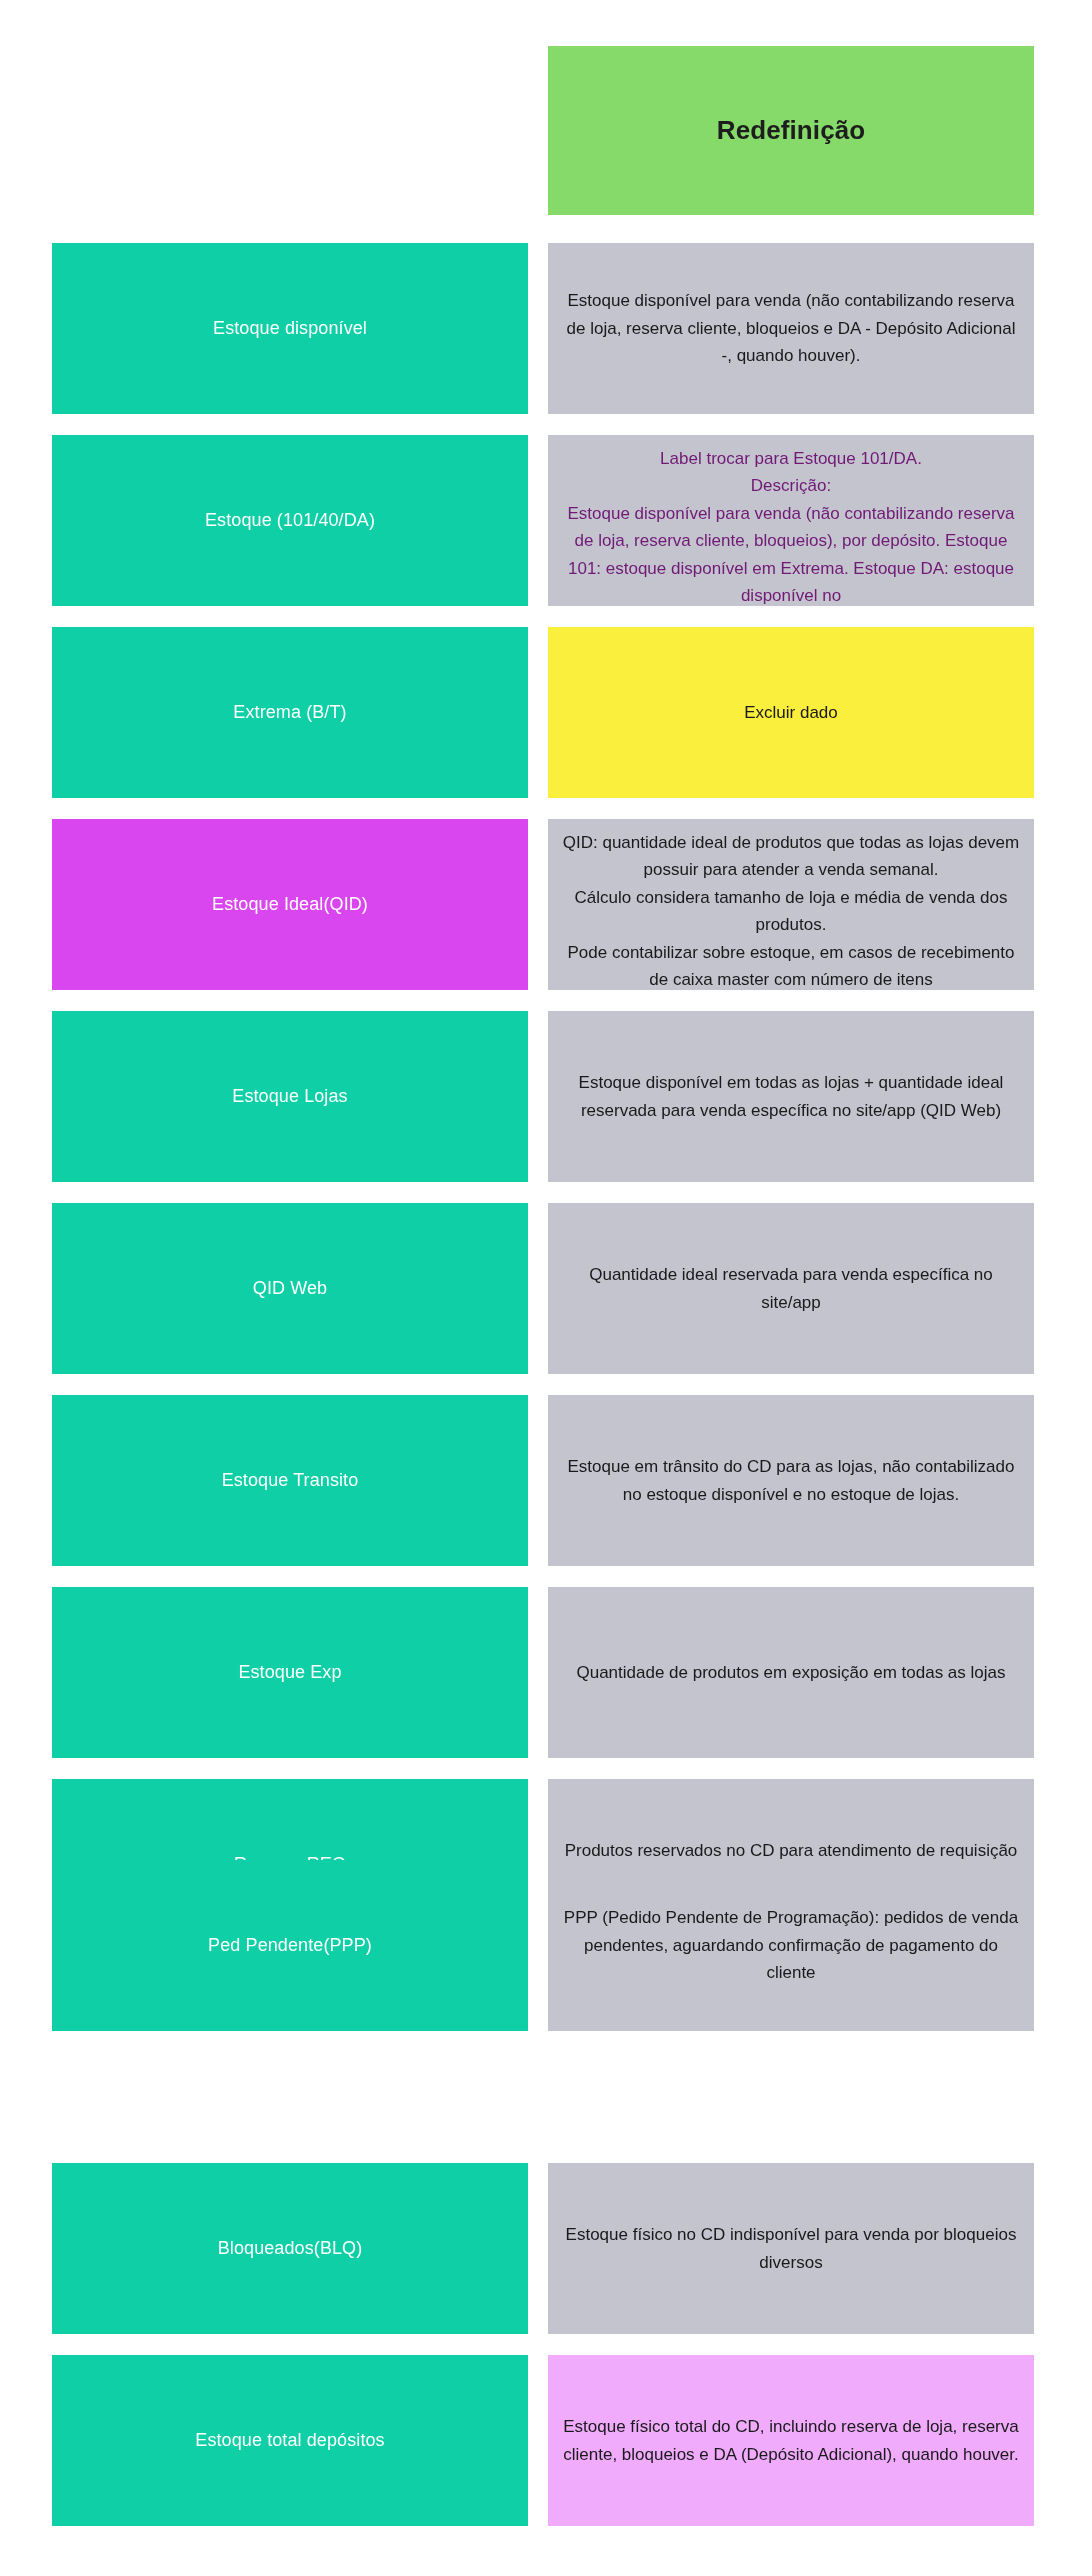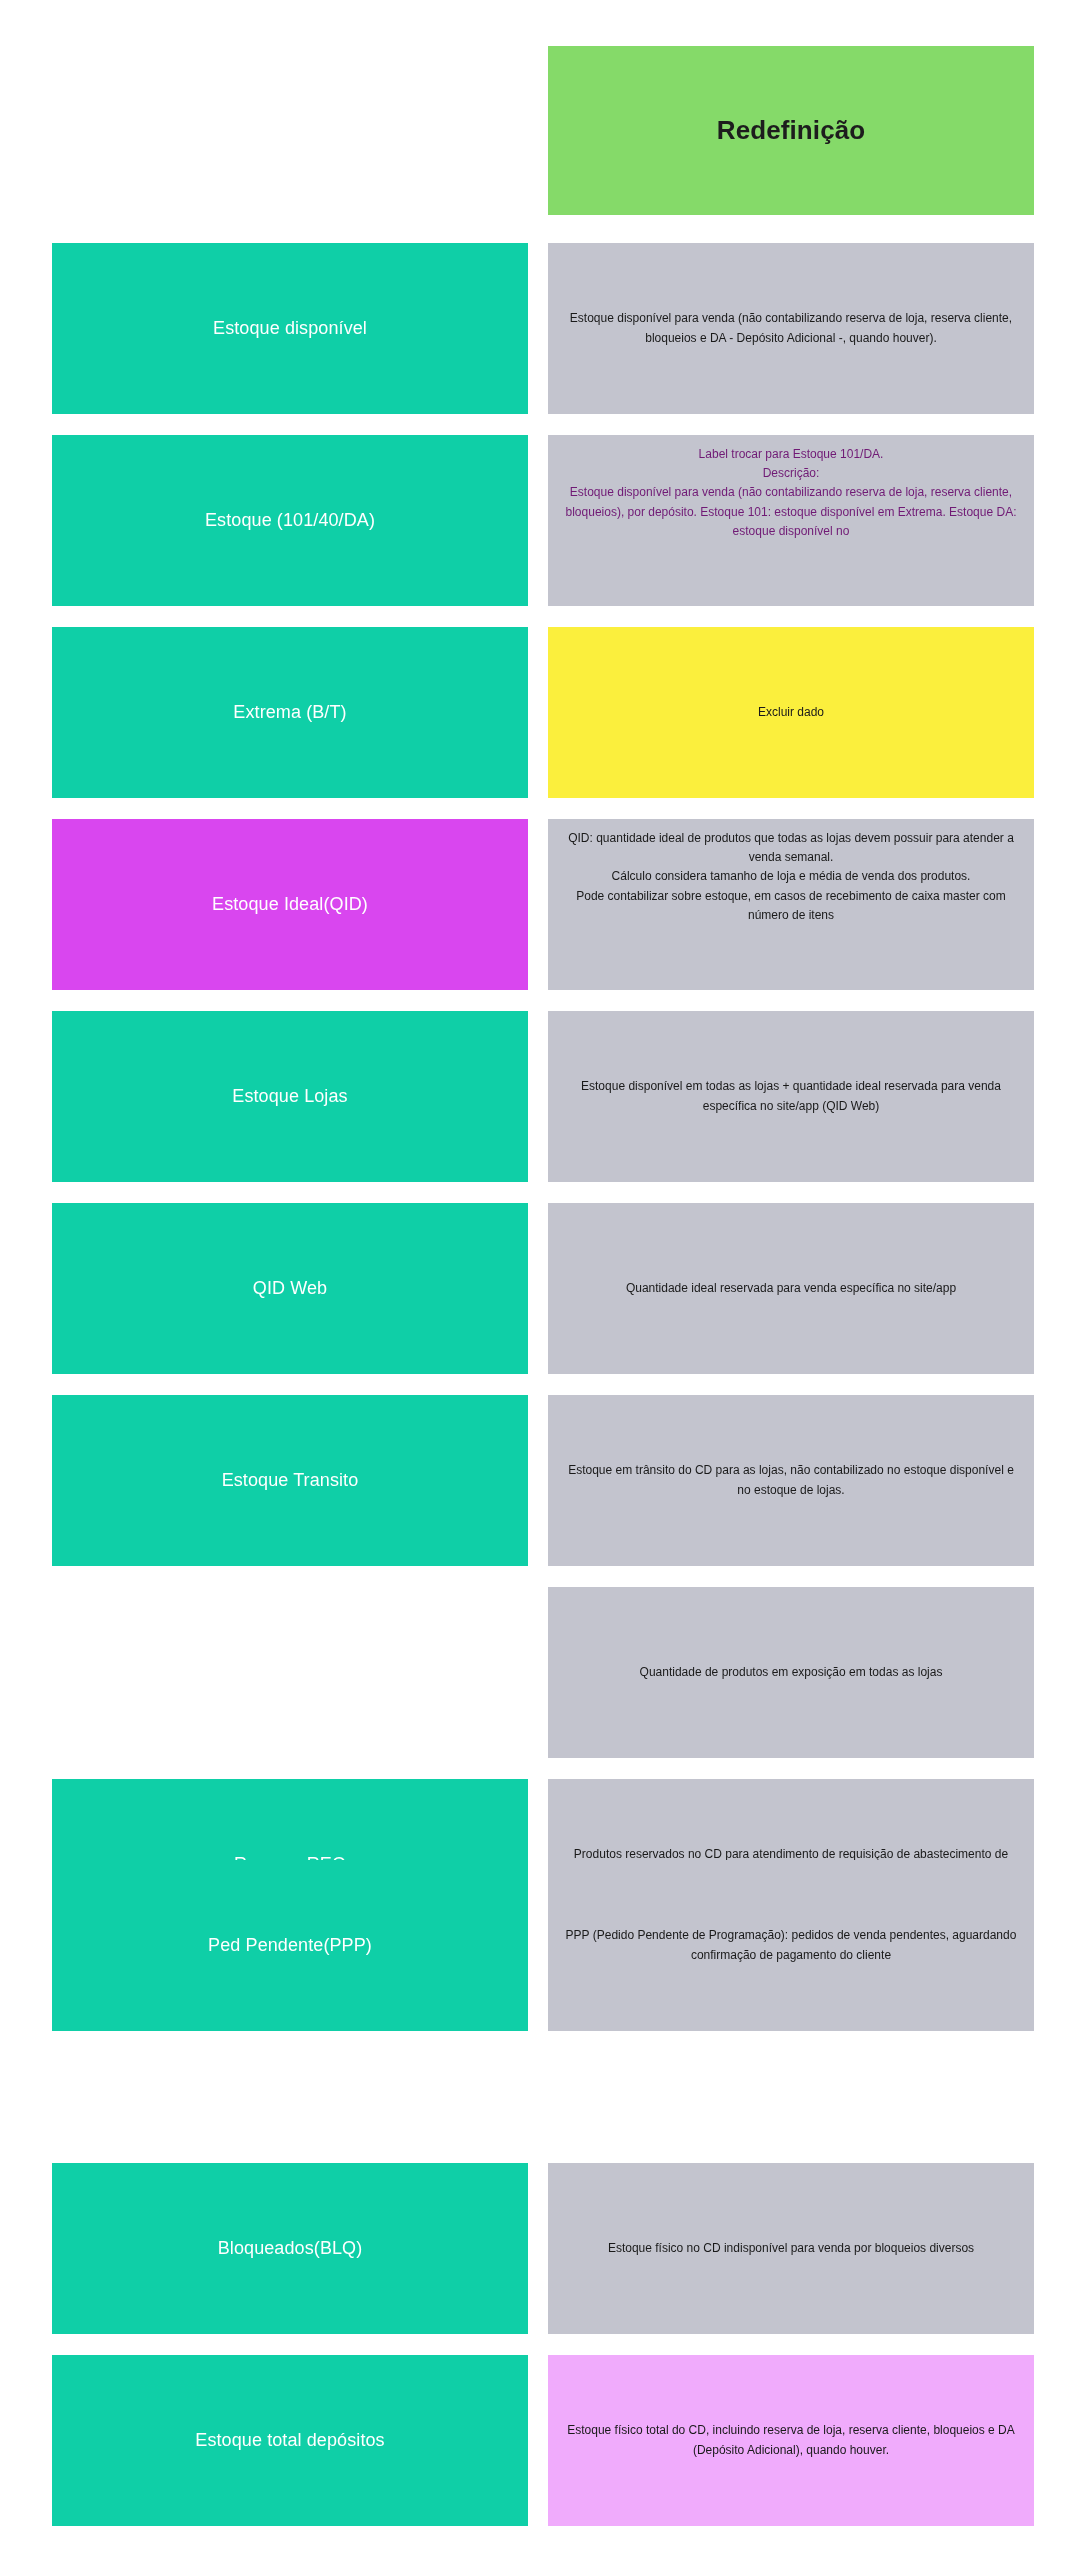--- a/index.html
+++ b/index.html
@@ -98,21 +98,21 @@
     justify-content: center;
     box-sizing: border-box;
     padding: 4.3px 14px;
     overflow: hidden;
   }
   .desc-cell.accent-yellow {
     background: #FBEF3D;
   }
   .desc-text {
     color: #1A1A1A;
-    font-size: 12px;
+    font-size: 17px;
     font-weight: 400;
     text-align: center;
     line-height: 1.62;
     white-space: pre-line;
     width: 100%;
   }
   .desc-cell.clipped .desc-text {
     align-self: flex-start;
     margin-top: 5.3px;
   }
@@ -184,20 +184,23 @@
       </div>
       <div class="row" style="top: 1395px; height: 171px;">
         <div class="term-cell" style="height: 171px; background: rgb(15, 207, 167);">
           <span class="term-label" style="color: rgb(255, 255, 255);">Estoque Transito</span>
         </div>
         <div class="desc-cell" style="height: 171px; background: rgb(195, 196, 206);">
           <span class="desc-text" style="color: rgb(26, 26, 26);">Estoque em trânsito do CD para as lojas, não contabilizado no estoque disponível e no estoque de lojas.</span>
         </div>
       </div>
       <div class="row" style="top: 1587px; height: 171px;">
+        <div class="term-cell" style="height: 171px; background: rgb(15, 207, 167);">
+          <span class="term-label" style="color: rgb(255, 255, 255);">Estoque Exp</span>
+        </div>
         <div class="desc-cell" style="height: 171px; background: rgb(195, 196, 206);">
           <span class="desc-text" style="color: rgb(26, 26, 26);">Quantidade de produtos em exposição em todas as lojas</span>
         </div>
       </div>
       <div class="row" style="top: 1779px; height: 171px;">
         <div class="term-cell" style="height: 171px; background: rgb(15, 207, 167);">
           <span class="term-label" style="color: rgb(255, 255, 255);">Reserva REQ</span>
         </div>
         <div class="desc-cell" style="height: 171px; background: rgb(195, 196, 206);">
           <span class="desc-text" style="color: rgb(26, 26, 26);">Produtos reservados no CD para atendimento de requisição de abastecimento de lojas</span>

